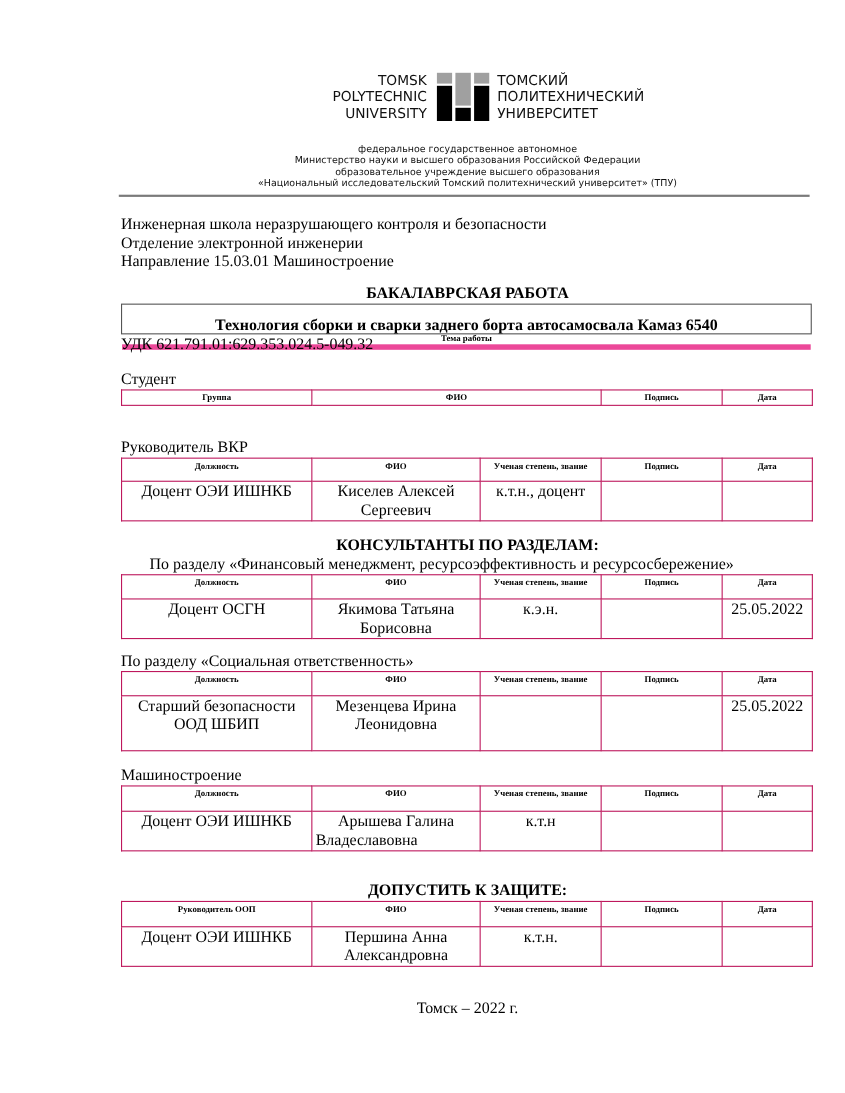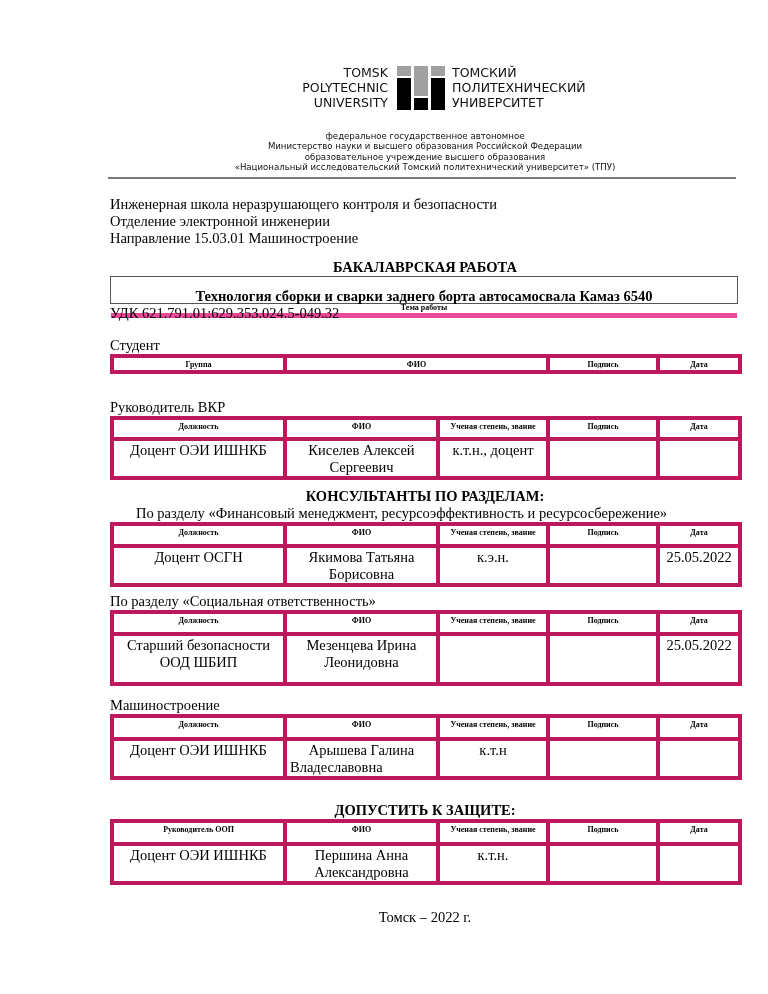--- a/index.html
+++ b/index.html
@@ -13,21 +13,21 @@
   .ministry { position:absolute; top:131px; left:160px; width:530px; text-align:center;
               font-family:"DejaVu Sans", sans-serif; font-size:8.6px; line-height:10.3px; color:#111; }
   .hrule { position:absolute; left:108px; top:177px; width:628px; height:2px; background:#7a7a7a; }
   .line { position:absolute; left:110px; font-size:14.5px; line-height:17px; white-space:nowrap; }
   .title-b { position:absolute; left:110px; width:630px; text-align:center; font-weight:bold; font-size:14.5px; line-height:17px; }
   .topic-box { position:absolute; left:110px; top:276px; width:628px; height:28px; border:1px solid #555; box-sizing:border-box; }
   .topic-hdr { position:absolute; left:0; top:0; width:100%; height:10px; border-bottom:5px solid #ec4899;
                text-align:center; font-size:8px; line-height:10px; font-weight:bold;margin-top:26px; }
   .topic-val { position:absolute; left:0; top:11px; width:100%; text-align:center; font-weight:bold; font-size:14.5px; line-height:16px; }
   table.t { position:absolute; left:110px; width:628px; border-collapse:collapse; table-layout:fixed; }
-  table.t td, table.t th { border:4px solid #be185d; padding:0 3px; text-align:center; vertical-align:top; }
+  table.t td, table.t th { border:1px solid #be185d; padding:0 3px; text-align:center; vertical-align:top; }
   table.t th { font-size:8px; font-weight:bold; line-height:10px; padding-top:2px; }
   table.t td { font-size:14.5px; line-height:17px; padding-top:1px; }
   .justify-cell { text-align:left; text-align-last:left; }
 </style>
 </head>
 <body>
 
 <div class="logo-en">
   <div>TOMSK</div>
   <div>POLYTECHNIC</div>

